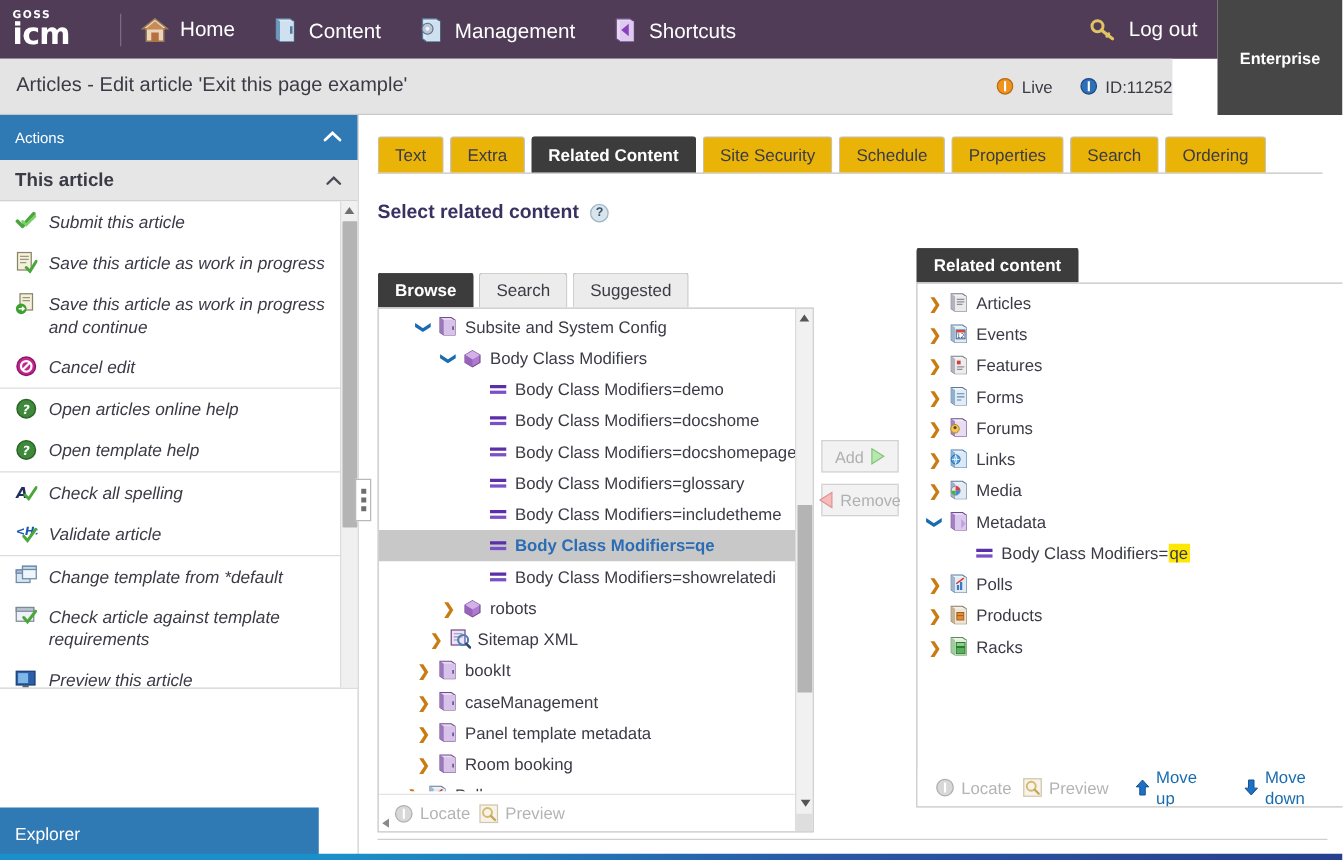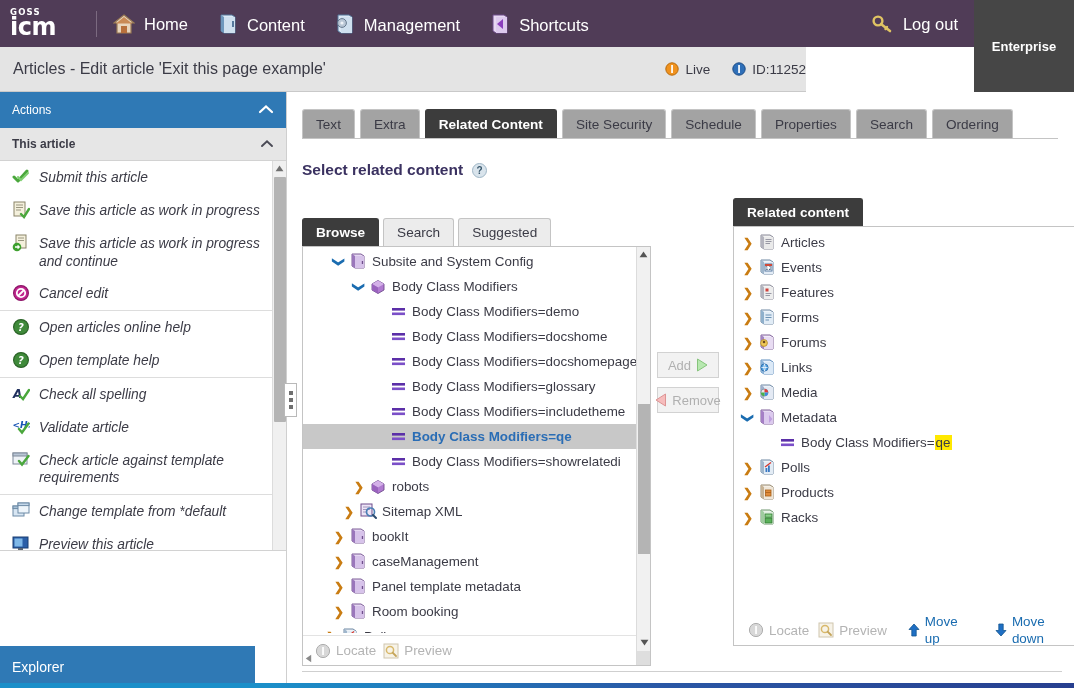--- a/index.html
+++ b/index.html
@@ -31,21 +31,21 @@
     color: #ffffff; font-size: 16.5px; cursor: pointer;
     margin-right: 30px; white-space: nowrap;
   }
   .navitem.logout { margin-right: 16px; }
   .nav-right { margin-left: auto; display: flex; align-items: center; }
 
   .icon { display: inline-block; flex: 0 0 auto; line-height: 0; }
 
   
   .titlebar {
-    position: absolute; left: 0; top: 47px; width: 806px; height: 45px;
+    position: absolute; left: 0; top: 47px; width: 938px; height: 45px;
     background: #e4e4e4; border-bottom: 1px solid #c9c9c9;
     display: flex; align-items: center;
   }
   .titlebar .ttl { margin-left: 13px; font-size: 16px; color: #3b3b46; }
   .titlebar .meta { margin-left: auto; display: flex; align-items: center; gap: 22px; }
   .meta-item { display: flex; align-items: center; gap: 6px; font-size: 13.5px; color: #3b3b46; }
 
   .enterprise {
     position: absolute; right: 0; top: 0; width: 100px; height: 92px;
     background: #464646; color: #ffffff;
@@ -60,21 +60,21 @@
   }
   .panel-head {
     height: 36px; background: #2f79b5; color: #fff;
     display: flex; align-items: center; padding: 0 12px;
     font-size: 12px;
   }
   .panel-head .chev { margin-left: auto; }
   .sub-head {
     height: 33px; background: #e6e6e6; border-bottom: 1px solid #d2d2d2;
     display: flex; align-items: center; padding: 0 12px;
-    font-size: 12px; font-weight: bold; color: #3b3b46;
+    font-size: 15px; font-weight: bold; color: #3b3b46;
   }
   .sub-head .chev { margin-left: auto; }
   .actions-scroll {
     position: relative; height: 390px; overflow: hidden;
     border-bottom: 1px solid #d2d2d2;
     font-style: italic;
   }
   .actions-list { width: 273px; }
   .act {
     display: flex; align-items: flex-start; gap: 9px;
@@ -110,21 +110,21 @@
   }
   .splitter i { width: 4px; height: 4px; background: #6f6f6f; display: block; }
 
   
   .main {
     position: absolute; left: 288px; top: 92px; width: 786px; height: 596px;
     background: #ffffff; padding: 16px 0 0 14px;
   }
   .tabs { display: flex; align-items: flex-end; gap: 5px; height: 30px; }
   .tab {
-    height: 29px; padding: 0 13px; background: #a3a3a3;
+    height: 29px; padding: 0 13px; background: #eab308;
     border: 1px solid #c4c4c4; border-bottom: none;
     border-radius: 3px 3px 0 0; font-size: 13.6px; color: #3b3b46;
     display: flex; align-items: center; cursor: pointer;
   }
   .tab.active { background: #3c3c3c; color: #ffffff; border-color: #3c3c3c; font-weight: bold; }
   .tabs-rule { width: 756px; height: 1px; background: #c4c4c4; }
 
   .section-title {
     margin-top: 22px; font-size: 15.5px; font-weight: bold; color: #3a3160;
     display: flex; align-items: center; gap: 9px;
@@ -382,36 +382,36 @@
             </svg></span>
           <span class="lbl">Check all spelling</span>
         </div>
         <div class="act">
           <span class="icon"><svg width="18" height="18" viewBox="0 0 18 18">
               <text x="0.5" y="10" font-size="9" font-family="DejaVu Sans" font-weight="bold" fill="#1a55b5">&lt;H&gt;</text>
               <path d="M7 11 L10 14.5 L16.5 5.5" fill="none" stroke="#4aa73c" stroke-width="2.4" stroke-linecap="round"></path>
             </svg></span>
           <span class="lbl">Validate article</span>
         </div>
-        <div class="act">
-          <span class="icon"><svg width="18" height="18" viewBox="0 0 18 18">
-              <rect x="1" y="2" width="14" height="11" fill="#eef2f7" stroke="#7f8a99"></rect>
-              <rect x="1" y="2" width="14" height="3" fill="#b9c6d6" stroke="#7f8a99"></rect>
-              <path d="M7 10 L10 13.5 L16.5 5" fill="none" stroke="#4aa73c" stroke-width="2.4" stroke-linecap="round"></path>
-            </svg></span>
-          <span class="lbl">Check article against template requirements</span>
-        </div>
         <div class="act act-div">
           <span class="icon"><svg width="18" height="18" viewBox="0 0 18 18">
               <rect x="1" y="4" width="11" height="10" fill="#d8e6f3" stroke="#6d8aa6"></rect>
               <rect x="1" y="4" width="11" height="2.6" fill="#a7c0d6" stroke="#6d8aa6"></rect>
               <rect x="6" y="1" width="11" height="10" fill="#eef5fb" stroke="#6d8aa6"></rect>
               <rect x="6" y="1" width="11" height="2.6" fill="#c4d8ea" stroke="#6d8aa6"></rect>
             </svg></span>
           <span class="lbl">Change template from *default</span>
+        </div>
+        <div class="act">
+          <span class="icon"><svg width="18" height="18" viewBox="0 0 18 18">
+              <rect x="1" y="2" width="14" height="11" fill="#eef2f7" stroke="#7f8a99"></rect>
+              <rect x="1" y="2" width="14" height="3" fill="#b9c6d6" stroke="#7f8a99"></rect>
+              <path d="M7 10 L10 13.5 L16.5 5" fill="none" stroke="#4aa73c" stroke-width="2.4" stroke-linecap="round"></path>
+            </svg></span>
+          <span class="lbl">Check article against template requirements</span>
         </div>
         <div class="act">
           <span class="icon"><svg width="18" height="18" viewBox="0 0 18 18">
               <rect x="1" y="2" width="15" height="11" fill="#2b5fa8" stroke="#1b3f73"></rect>
               <rect x="2.5" y="3.5" width="8" height="8" fill="#7fb8e8"></rect>
               <rect x="6" y="13" width="5" height="2" fill="#5a6472"></rect>
               <rect x="3.5" y="15" width="10" height="1.6" fill="#5a6472"></rect>
             </svg></span>
           <span class="lbl">Preview this article</span>
         </div>

